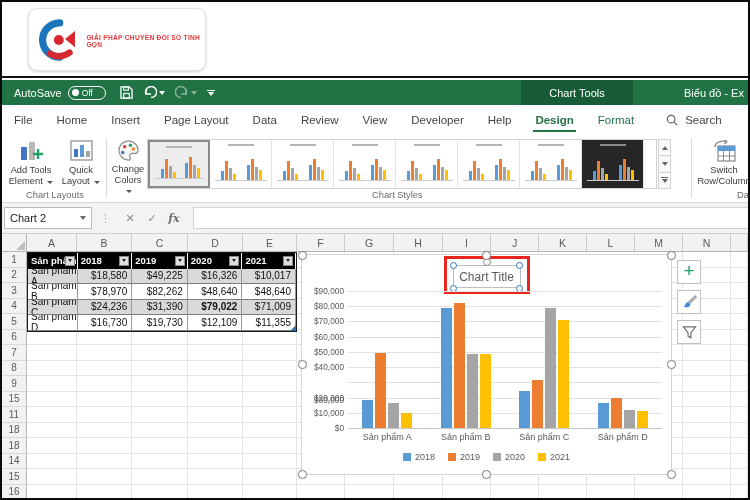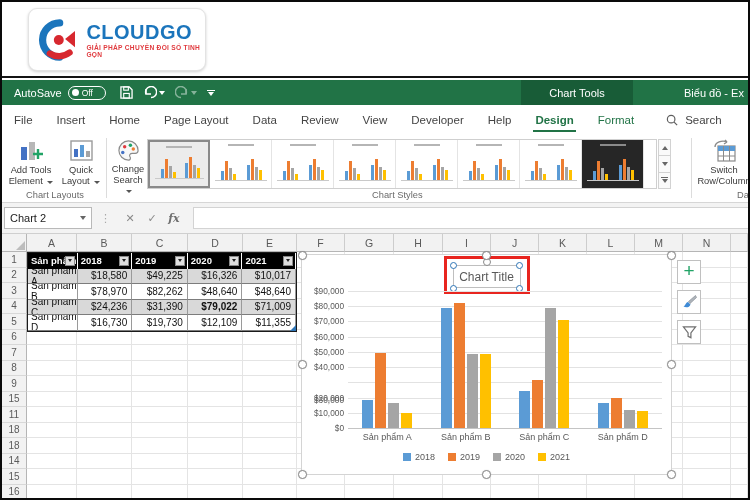--- a/index.html
+++ b/index.html
@@ -124,21 +124,20 @@
 
   <div class="banner">
     <div class="logo-box">
       <svg width="46" height="46" viewBox="0 0 46 46">
         <path d="M23 4 A19 19 0 1 0 23 42" fill="none" stroke="#1b75bc" stroke-width="8" stroke-linecap="round"></path>
         <path d="M12 38 A19 19 0 0 0 34 37" fill="none" stroke="#d7282f" stroke-width="7" stroke-linecap="round"></path>
         <circle cx="22" cy="23" r="5.5" fill="#d7282f"></circle>
         <path d="M40 13 L29 22 L40 31 Z" fill="#d7282f"></path>
       </svg>
       <div class="logo-text">
-        <div class="brand">CLOUDGO</div>
         <div class="tagline">GIẢI PHÁP CHUYỂN ĐỔI SỐ TINH GỌN</div>
       </div>
     </div>
   </div>
 
   <div class="titlebar">
     <span class="autosave">AutoSave</span>
     <span class="toggle">
       <span class="dot"></span>
       <span class="state">Off</span>
@@ -168,22 +167,22 @@
         <span class="caret-down"></span>
       </span>
     </span>
     <div class="charttools">Chart Tools</div>
     <div class="doctitle">Biểu đồ - Ex</div>
   </div>
 
   <div class="tabsrow" id="tabsrow">
 
   <div class="tab">File</div>
+      <div class="tab">Home</div>
       <div class="tab">Insert</div>
-      <div class="tab">Home</div>
       <div class="tab">Page Layout</div>
       <div class="tab">Data</div>
       <div class="tab">Review</div>
       <div class="tab">View</div>
       <div class="tab">Developer</div>
       <div class="tab">Help</div>
       <div class="tab active accent">Design</div>
       <div class="tab accent">Format</div>
       <div class="searchbox">
         <svg width="12" height="12" viewBox="0 0 14 14">
@@ -217,21 +216,21 @@
     <div class="rdiv" style="left:104px;"></div>
 
     <div class="bigbtn" style="left:108px;width:36px;">
       <svg width="23" height="23" viewBox="0 0 24 24">
         <path d="M12 2 A10 10 0 1 0 12 22 C14 22 14.5 20 13.5 18.5 C12.5 17 13.5 15 16 15 L19 15 C21 15 22 13.5 22 12 A10 10 0 0 0 12 2 Z" fill="#f7f7f7" stroke="#8a8a8a" stroke-width="1.2"></path>
         <circle cx="8" cy="8" r="1.8" fill="#e03a3e"></circle>
         <circle cx="14" cy="6.5" r="1.8" fill="#21a366"></circle>
         <circle cx="6" cy="14" r="1.8" fill="#4472c4"></circle>
         <circle cx="17" cy="10.5" r="1.8" fill="#ed7d31"></circle>
       </svg>
-      <span><span>Change Search</span> <span class="cdn"></span></span>
+      <span><span>Change Colors</span> <span class="cdn"></span></span>
     </div>
     <div class="gallery" id="gallery">
         <div class="thumb selected">
           <div class="ttitle"></div>
           <div class="taxis"></div>
           <div class="tbars">
             <div class="tgrp">
               <div class="tbar" style="height: 9px; background: rgb(91, 155, 213);"></div>
               <div class="tbar" style="height: 19px; background: rgb(237, 125, 49);"></div>
               <div class="tbar" style="height: 12px; background: rgb(165, 165, 165);"></div>

